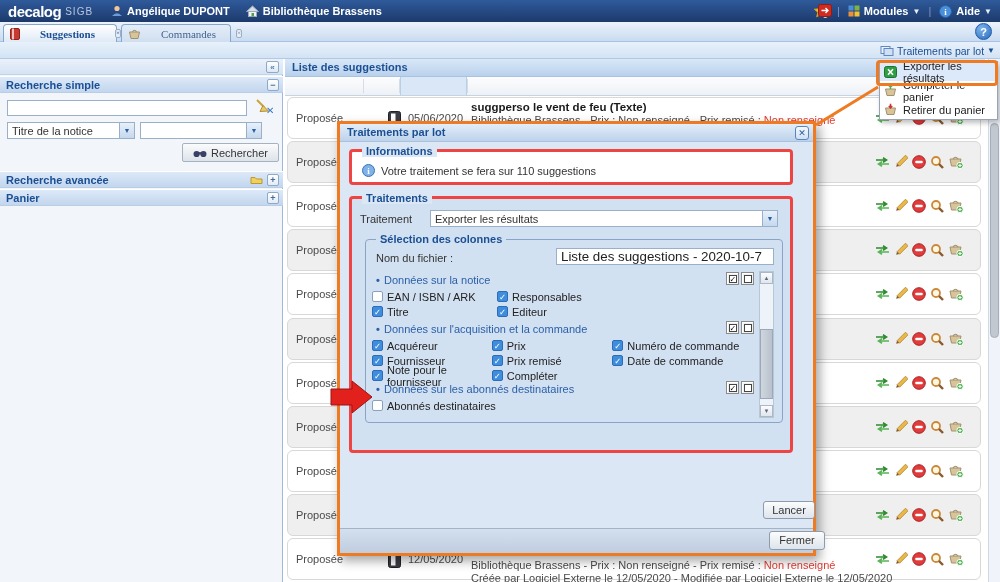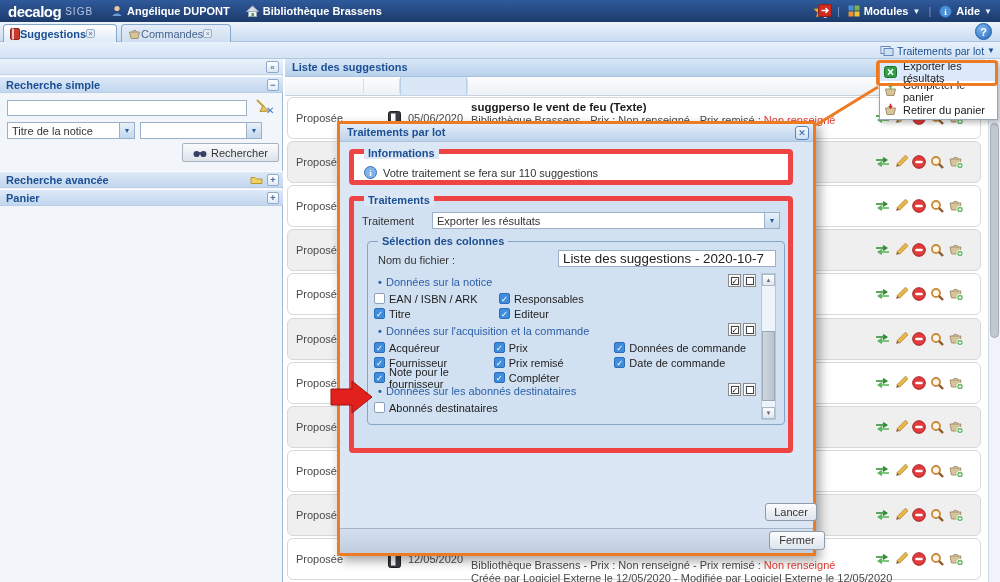--- a/index.html
+++ b/index.html
@@ -15,21 +15,21 @@
   .logo-suffix { font-size:10px; color:#b9c6e0; margin-left:4px; margin-right:18px; letter-spacing:1px; }
   .tb-item { display:flex; align-items:center; gap:4px; color:#fff; font-weight:bold; margin-right:16px; }
   .tb-right { margin-left:auto; display:flex; align-items:center; gap:8px; margin-right:8px; color:#fff; font-weight:bold; }
   .tb-sep { color:#7b95c4; font-weight:normal; }
   .caret { font-size:8px; color:#e8eef8; }
 
   
   .tabbar { position:absolute; left:0; top:22px; width:1000px; height:20px;
             background:linear-gradient(#ecf3fc,#c9dbf0); border-bottom:1px solid #a9c2e0; z-index:2; }
   .tab { position:absolute; top:2px; height:18px; border:1px solid #86a7cd; border-bottom:none;
-         border-radius:4px 4px 0 0; display:flex; align-items:center; gap:0; padding:0 6px; }
+         border-radius:4px 4px 0 0; display:flex; align-items:center; gap:20px; padding:0 6px;font-family:Liberation Serif, serif; }
   .tab.active { left:3px; width:114px; background:linear-gradient(#fff,#dfeaf6); color:#1b4f93; font-weight:bold; }
   .tab.inactive { left:121px; width:110px; background:linear-gradient(#e4edf8,#cfdff0); color:#45638e; }
   .tab-close { width:9px; height:9px; border:1px solid #9aaec6; background:#e7edf5; color:#6d82a0;
                font-size:7px; line-height:7px; text-align:center; border-radius:2px; }
   .help-circle { position:absolute; right:8px; top:1px; width:17px; height:17px; border-radius:50%;
                  background:radial-gradient(circle at 35% 30%,#7cb3ea,#2a6cc0); color:#fff; font-weight:bold;
                  font-size:11px; text-align:center; line-height:17px; border:1px solid #1d5aa8; }
 
   
   .toolbar { position:absolute; left:0; top:42px; width:1000px; height:17px;
@@ -100,21 +100,21 @@
 
   
   .modal { position:absolute; left:337px; top:121px; width:479px; height:435px; border:3px solid #ee7b22;
            background:#dbe7f5; z-index:5; box-shadow:4px 5px 10px rgba(0,0,0,.35); }
   .modal-title { position:absolute; left:0; top:0; width:473px; height:18px;
                  background:linear-gradient(#e3edf9,#bdd2ea); border-bottom:1px solid #a9c2e0;
                  color:#1b4f93; font-weight:bold; padding:2px 0 0 7px; }
   .modal-x { position:absolute; right:4px; top:2px; width:14px; height:14px; border:1px solid #5b84bd;
              border-radius:3px; background:linear-gradient(#f4f8fd,#cfe0f2); color:#2b5e9e; font-weight:bold;
              font-size:9px; text-align:center; line-height:13px; }
-  .fieldset { position:absolute; border:5px solid #ef4444; border-radius:4px; }
+  .fieldset { position:absolute; border:3px solid #ef4444; border-radius:4px; }
   .legend { position:absolute; top:-7px; left:10px; background:#dbe7f5; padding:0 4px;
             color:#1b4f93; font-weight:bold; }
   .fs-info { left:9px; top:25px; width:444px; height:36px; background:#fff; }
   .fs-treat { left:9px; top:72px; width:444px; height:257px; background:#d2e1f2; }
   .fs-treat > .legend, .sel-box > .legend { background:#dbe7f5; }
   .sel-box { position:absolute; left:13px; top:40px; width:418px; height:184px; border:1px solid #8aa4c8;
              border-radius:4px; }
   .sel-box > .legend { background:#d2e1f2; }
   .info-line { position:absolute; left:10px; top:12px; display:flex; gap:6px; align-items:center; color:#333; }
   .treat-row { position:absolute; left:8px; top:14px; color:#333; }
@@ -937,21 +937,21 @@
                   <span>Prix remisé</span>
                 </div>
                 <div class="cb-item">
                   <span class="cb on">✓</span>
                   <span>Compléter</span>
                 </div>
               </div>
               <div class="grp-col" style="width: 150px;">
                 <div class="cb-item">
                   <span class="cb on">✓</span>
-                  <span>Données de commande</span>
+                  <span>Numéro de commande</span>
                 </div>
                 <div class="cb-item">
                   <span class="cb on">✓</span>
                   <span>Date de commande</span>
                 </div>
               </div>
             </div>
             <div class="grp-bullet" style="margin-top: 0px;"><span class="dot">•</span><span>Données sur les abonnés destinataires</span><span class="tgl-pair">
                 <span class="tgl">
                   <span class="tgl-in">✓</span>

